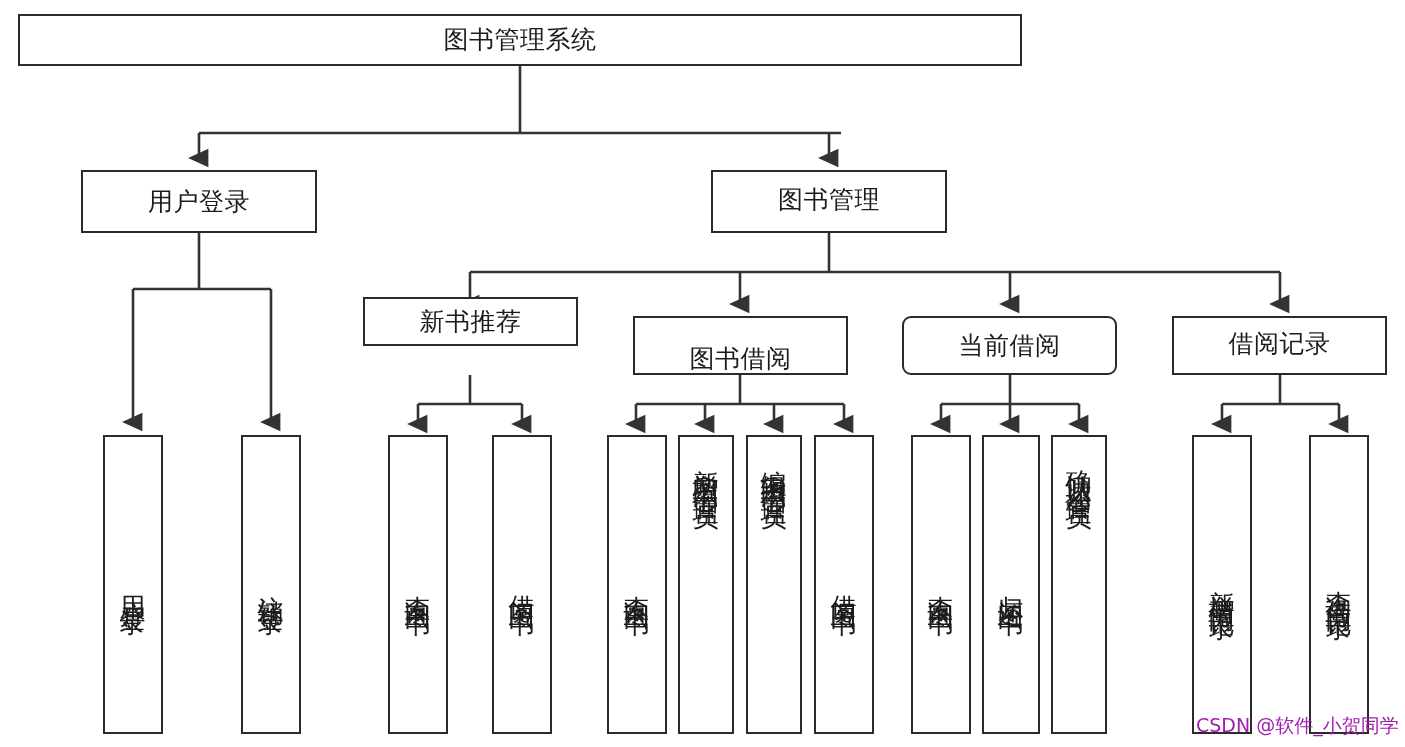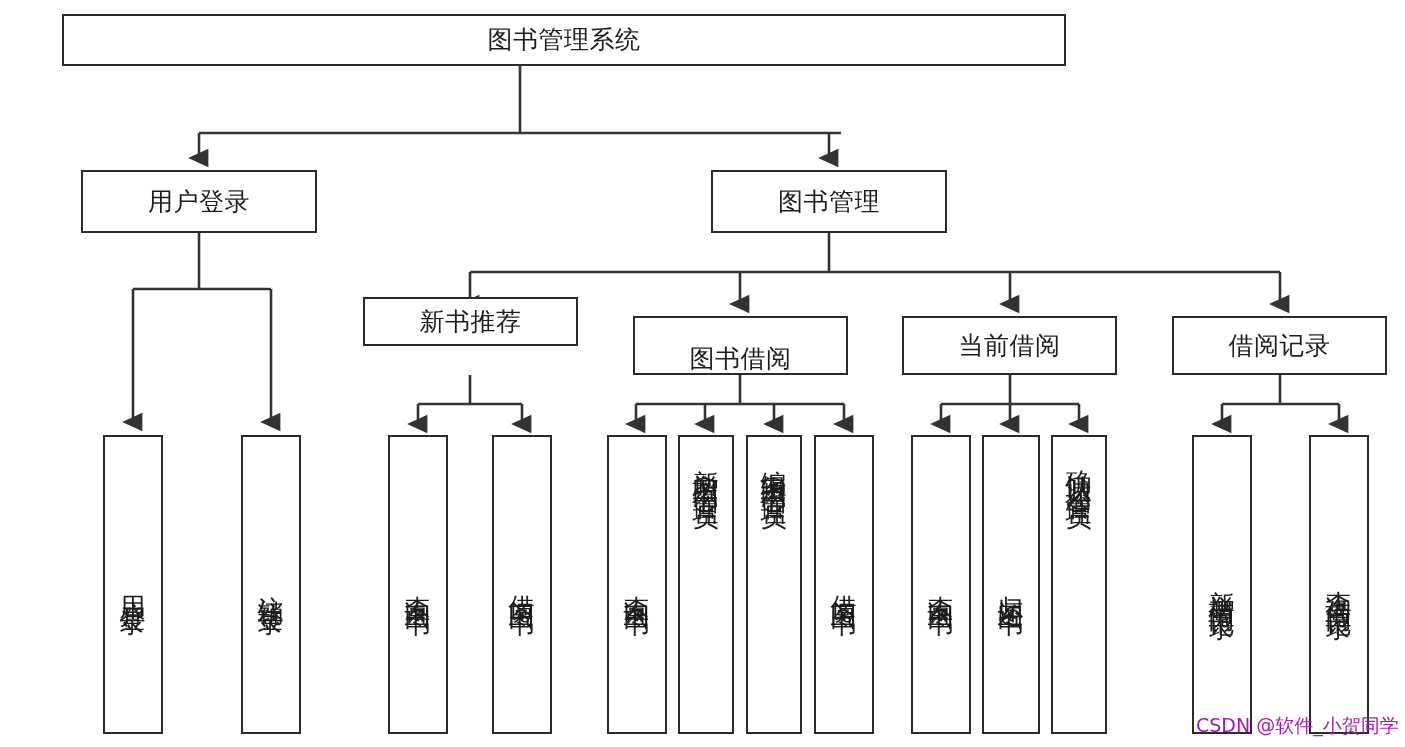--- a/index.html
+++ b/index.html
@@ -122,41 +122,41 @@
       <path d="M1010,404 L1010,424" marker-end="url(#arrow)"></path>
       <path d="M1079,404 L1079,424" marker-end="url(#arrow)"></path>
 
       <path d="M1280,375 L1280,404"></path>
       <path d="M1222,404 L1339,404"></path>
       <path d="M1222,404 L1222,424" marker-end="url(#arrow)"></path>
       <path d="M1339,404 L1339,424" marker-end="url(#arrow)"></path>
     </g>
   </svg>
 
-  <div class="node root" style="left:18px; top:14px; width:1004px; height:52px;margin-left:44px;">
+  <div class="node root" style="left:18px; top:14px; width:1004px; height:52px;">
     <span class="label">图书管理系统</span>
   </div>
 
   <div class="node horizontal" style="left:81px; top:170px; width:236px; height:63px;">
     <span class="label">用户登录</span>
   </div>
-  <div class="node horizontal" style="left:711px; top:170px; width:236px; height:63px;">
+  <div class="node horizontal" style="left:711px; top:170px; width:236px; height:63px;font-family:Liberation Mono, monospace;">
     <span class="label">图书管理</span>
   </div>
 
   <div class="node horizontal" style="left:363px; top:297px; width:215px; height:49px;">
     <span class="label">新书推荐</span>
   </div>
   <div class="node horizontal" style="left:633px; top:316px; width:215px; height:59px;align-items:flex-end;">
     <span class="label">图书借阅</span>
   </div>
-  <div class="node horizontal" style="left:902px; top:316px; width:215px; height:59px;">
+  <div class="node horizontal" style="left:902px; top:316px; width:215px; height:59px;border-radius:9px;">
     <span class="label">当前借阅</span>
   </div>
-  <div class="node horizontal" style="left:1172px; top:316px; width:215px; height:59px;">
+  <div class="node horizontal" style="left:1172px; top:316px; width:215px; height:59px;font-family:Liberation Mono, monospace;">
     <span class="label">借阅记录</span>
   </div>
 
   <div class="node leaf center-text" style="left:103px; top:435px; width:60px; height:299px;">
     <span class="label">用户登录</span>
   </div>
   <div class="node leaf center-text" style="left:241px; top:435px; width:60px; height:299px;">
     <span class="label">注销登录</span>
   </div>
 

